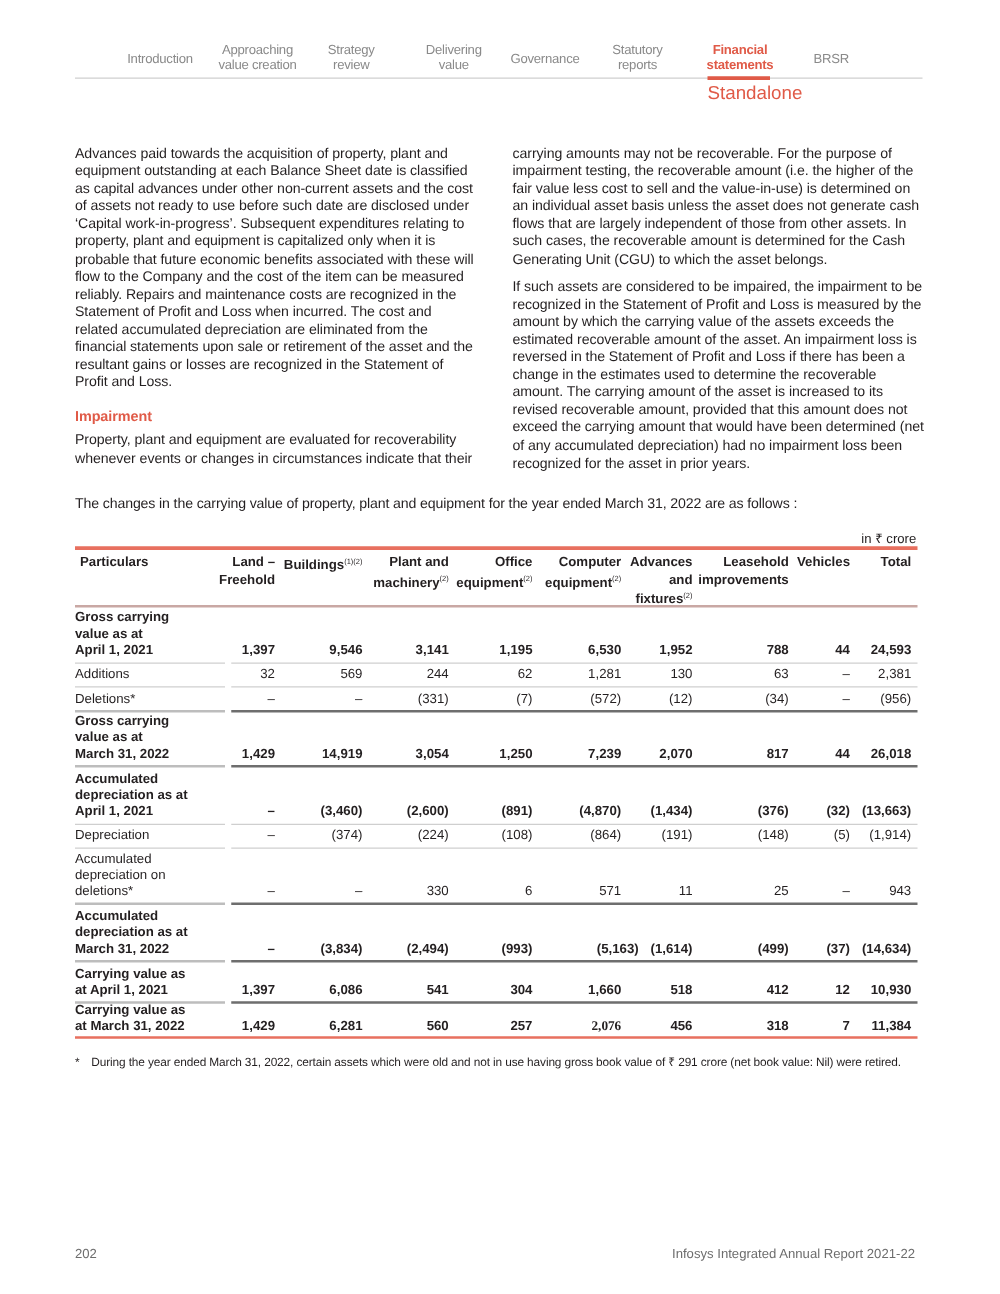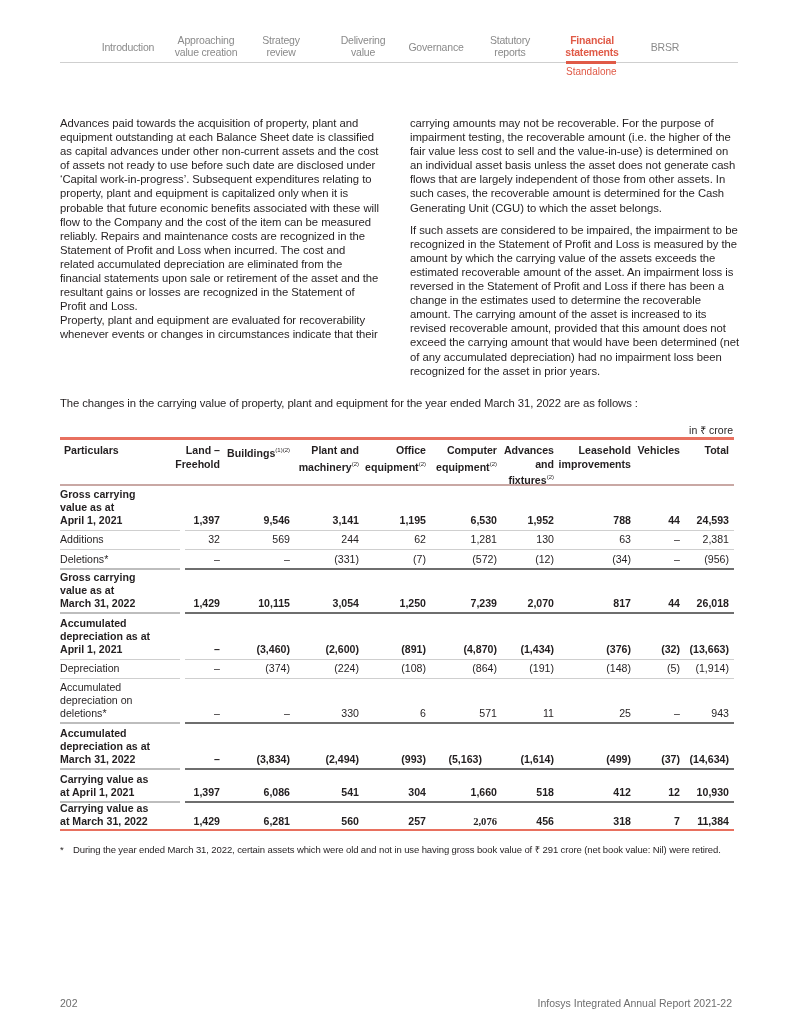--- a/index.html
+++ b/index.html
@@ -10,21 +10,21 @@
   
   .nav { position: absolute; top: 34px; left: 60px; width: 678px; height: 30px; }
   .nav-item {
     position: absolute; top: 0; text-align: center; font-size: 10.5px; line-height: 12px;
     color: #8a8a8a; letter-spacing: -0.2px;
   }
   .nav-item.single { top: 7px; }
   .nav-item.active { color: #e05a47; font-weight: bold; }
   .nav-rule { position: absolute; top: 62px; left: 60px; width: 678px; height: 1px; background: #cfcfcf; }
   .nav-underline { position: absolute; top: 61px; left: 566px; width: 50px; height: 3px; background: #e05a47; }
-  .nav-sub { position: absolute; top: 66px; left: 566px; width: 52px; text-align: left; font-size: 10px; color: #e05a47; }
+  .nav-sub { position: absolute; top: 66px; left: 566px; width: 52px; text-align: right; font-size: 15px; color: #e05a47; }
 
   
   .col { position: absolute; font-size: 11.3px; line-height: 14.1px; color: #231f20; letter-spacing: -0.05px; }
   .col p { margin: 0; }
   .col-left { top: 116px; left: 60px; width: 322px; }
   .col-right { top: 116px; left: 410px; width: 330px; }
   .col-right p + p { margin-top: 8px; }
   .heading { color: #e05a47; font-weight: bold; font-size: 11.5px; margin-top: 14px !important; margin-bottom: 4px !important; }
 
   .intro { position: absolute; top: 397px; left: 60px; font-size: 11.3px; color: #231f20; letter-spacing: -0.1px; }
@@ -86,20 +86,21 @@
   <div class="nav-item single" style="left:585px;width:40px;">
     <span>BRSR</span>
   </div>
 </div>
 <div class="nav-rule"></div>
 <div class="nav-underline"></div>
 <div class="nav-sub">Standalone</div>
 
 <div class="col col-left">
   <p>Advances paid towards the acquisition of property, plant and equipment outstanding at each Balance Sheet date is classified as capital advances under other non-current assets and the cost of assets not ready to use before such date are disclosed under ‘Capital work-in-progress’. Subsequent expenditures relating to property, plant and equipment is capitalized only when it is probable that future economic benefits associated with these will flow to the Company and the cost of the item can be measured reliably. Repairs and maintenance costs are recognized in the Statement of Profit and Loss when incurred. The cost and related accumulated depreciation are eliminated from the financial statements upon sale or retirement of the asset and the resultant gains or losses are recognized in the Statement of Profit and Loss.</p>
+  <p class="heading">Impairment</p>
   <p>Property, plant and equipment are evaluated for recoverability whenever events or changes in circumstances indicate that their</p>
 </div>
 
 <div class="col col-right">
   <p>carrying amounts may not be recoverable. For the purpose of impairment testing, the recoverable amount (i.e. the higher of the fair value less cost to sell and the value-in-use) is determined on an individual asset basis unless the asset does not generate cash flows that are largely independent of those from other assets. In such cases, the recoverable amount is determined for the Cash Generating Unit (CGU) to which the asset belongs.</p>
   <p>If such assets are considered to be impaired, the impairment to be recognized in the Statement of Profit and Loss is measured by the amount by which the carrying value of the assets exceeds the estimated recoverable amount of the asset. An impairment loss is reversed in the Statement of Profit and Loss if there has been a change in the estimates used to determine the recoverable amount. The carrying amount of the asset is increased to its revised recoverable amount, provided that this amount does not exceed the carrying amount that would have been determined (net of any accumulated depreciation) had no impairment loss been recognized for the asset in prior years.</p>
 </div>
 
 <div class="intro">The changes in the carrying value of property, plant and equipment for the year ended March 31, 2022 are as follows :</div>
 <div class="unit">in ₹ crore</div>
@@ -199,21 +200,21 @@
         <div class="sep sep-part"></div>
         <div class="sep sep-nums"></div>
       </div>
       <div class="row bold thick" style="top: 560px; height: 50px;">
         <div class="part">
           <div>Gross carrying</div>
           <div>value as at</div>
           <div>March 31, 2022</div>
         </div>
         <div class="cell" style="right: 514px;">1,429</div>
-        <div class="cell" style="right: 444px;">10,115</div>
+        <div class="cell" style="right: 444px;">14,919</div>
         <div class="cell" style="right: 375px;">3,054</div>
         <div class="cell" style="right: 308px; margin-left: 48px;">1,250</div>
         <div class="cell" style="right: 237px;">7,239</div>
         <div class="cell" style="right: 180px;">2,070</div>
         <div class="cell" style="right: 103px;">817</div>
         <div class="cell" style="right: 54px;">44</div>
         <div class="cell" style="right: 5px;">26,018</div>
         <div class="sep sep-part"></div>
         <div class="sep sep-nums"></div>
       </div>
@@ -272,21 +273,21 @@
       <div class="row bold thick" style="top: 716px; height: 50px;">
         <div class="part">
           <div>Accumulated</div>
           <div>depreciation as at</div>
           <div>March 31, 2022</div>
         </div>
         <div class="cell" style="right: 514px;">–</div>
         <div class="cell" style="right: 444px;">(3,834)</div>
         <div class="cell" style="right: 375px;">(2,494)</div>
         <div class="cell" style="right: 308px;">(993)</div>
-        <div class="cell" style="right: 252px;">(5,163)</div>
+        <div class="cell" style="right: 223px;">(5,163)</div>
         <div class="cell" style="right: 180px;">(1,614)</div>
         <div class="cell" style="right: 103px;">(499)</div>
         <div class="cell" style="right: 54px;">(37)</div>
         <div class="cell" style="right: 5px;">(14,634)</div>
         <div class="sep sep-part"></div>
         <div class="sep sep-nums"></div>
       </div>
       <div class="row bold thick" style="top: 749px; height: 50px;">
         <div class="part">
           <div>Carrying value as</div>

